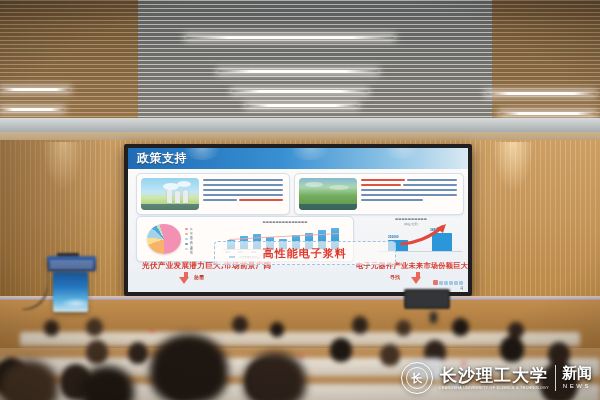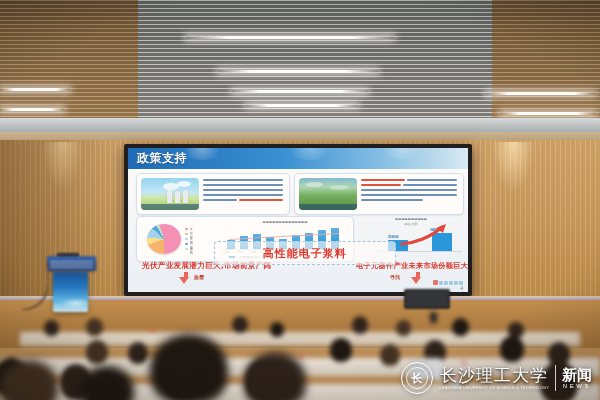--- a/index.html
+++ b/index.html
@@ -169,27 +169,27 @@
 
   
   .wm{position:absolute;right:8px;bottom:6px;display:flex;align-items:center;gap:6px;
     filter:drop-shadow(0 1px 2px rgba(0,0,0,.55));}
   .wm-seal{width:30px;height:30px;border-radius:50%;border:1.5px solid #fff;position:relative;
     display:flex;align-items:center;justify-content:center;}
   .wm-seal:after{content:"";position:absolute;width:20px;height:20px;border-radius:50%;
     border:1.2px solid rgba(255,255,255,.85);}
   .wm-seal span{font-size:11px;color:#fff;font-weight:bold;z-index:2;
     font-family:"DejaVu Sans",sans-serif;}
-  .wm-cn{font-size:17px;color:#fff;font-weight:normal;letter-spacing:1px;line-height:17px;
+  .wm-cn{font-size:17px;color:#fff;font-weight:bold;letter-spacing:1px;line-height:17px;
     font-family:"DejaVu Sans",sans-serif;text-shadow:0 1px 2px rgba(0,0,0,.6);}
   .wm-en{font-size:3.6px;color:rgba(255,255,255,.95);letter-spacing:.35px;margin-top:2px;
     font-family:"Liberation Sans",sans-serif;}
   .wm-div{width:1px;height:26px;background:rgba(255,255,255,.8);}
   .wm-news{font-size:15px;color:#fff;font-weight:bold;line-height:15px;
-    font-family:Liberation Sans, sans-serif;text-shadow:0 1px 2px rgba(0,0,0,.6);}
+    font-family:Liberation Mono, monospace;text-shadow:0 1px 2px rgba(0,0,0,.6);}
   .wm-news-en{font-size:6px;color:#fff;letter-spacing:2.6px;margin-top:1px;
     font-family:"Liberation Sans",sans-serif;}
 </style>
 </head>
 <body>
 
 <div id="stage">
 
   <div class="ceiling">
     <div class="ceil-center">

